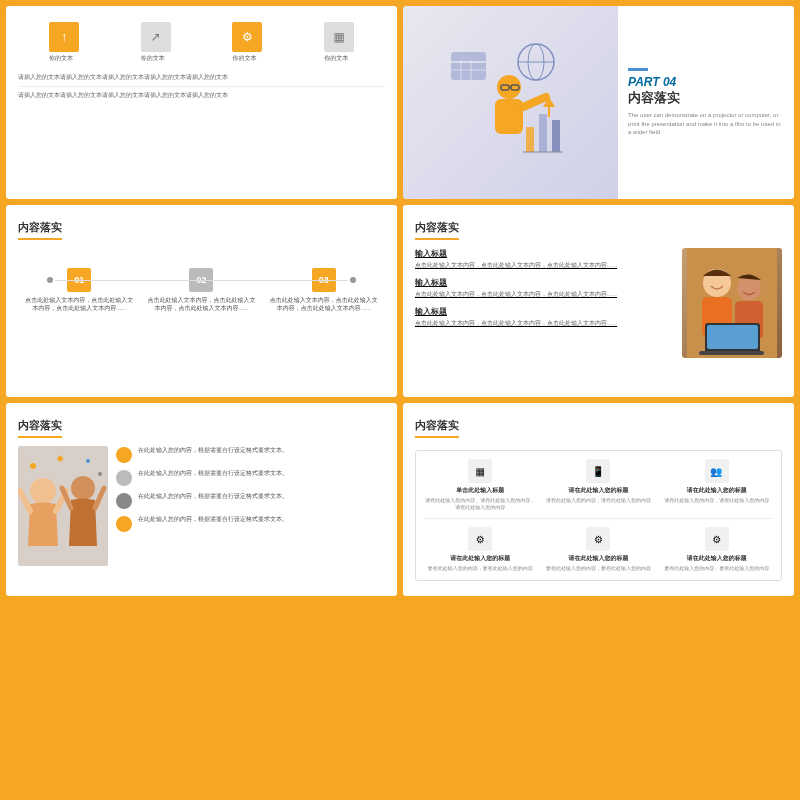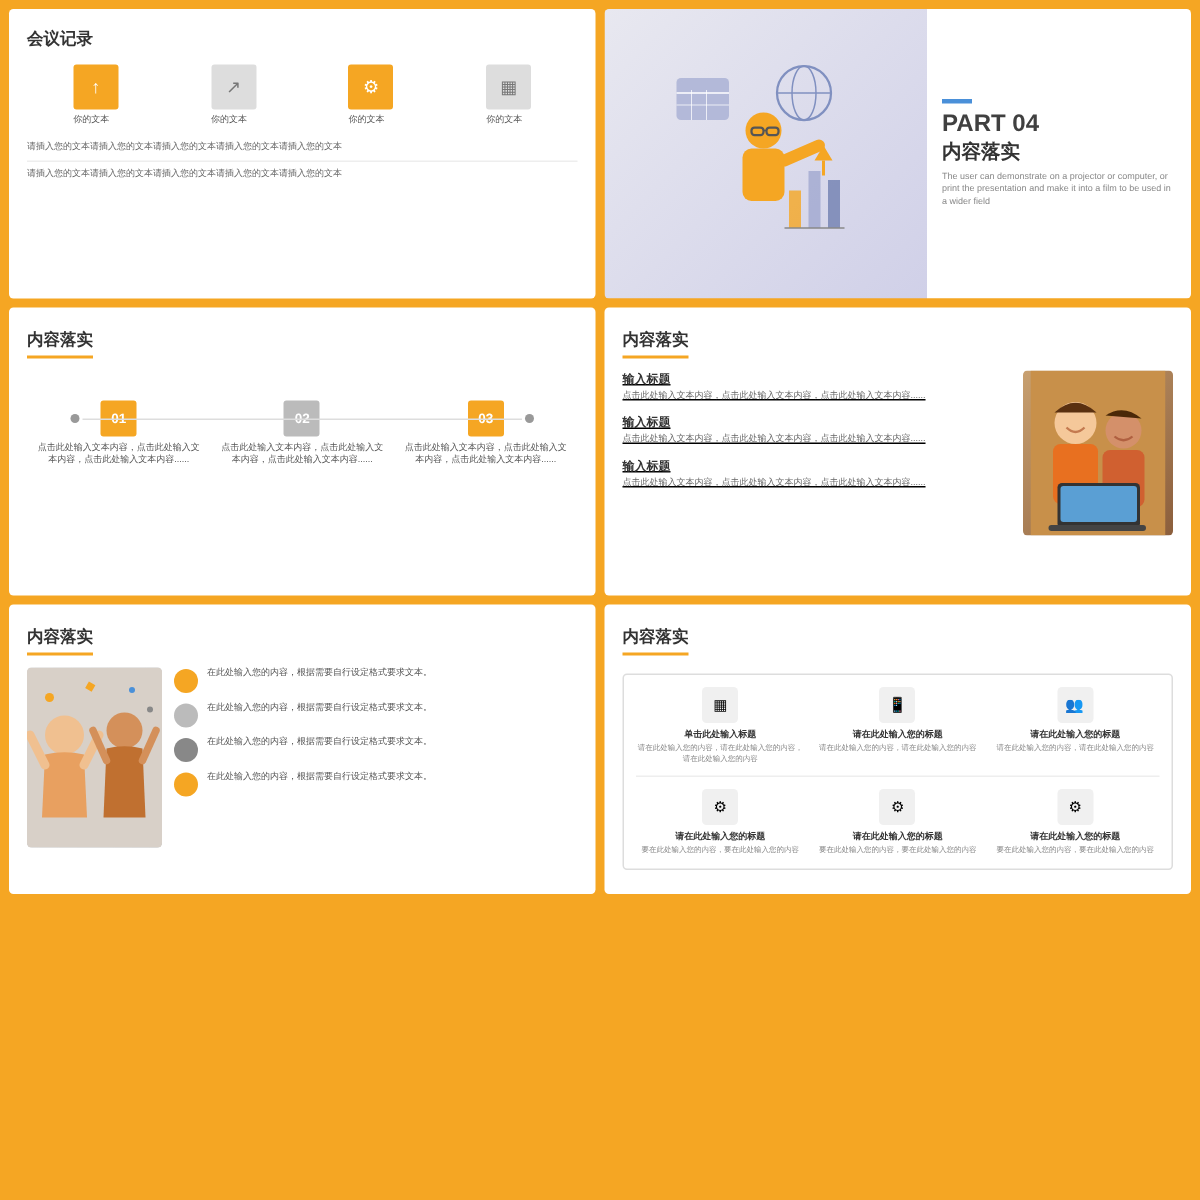--- a/index.html
+++ b/index.html
@@ -59,24 +59,25 @@
     }
     .slide-2 .right-text {
       width: 45%;
       background: white;
       display: flex;
       flex-direction: column;
       justify-content: center;
       padding: 10px;
     }
     .slide-2 .part-label {
-      font-size: 16px;
-      font-weight: bold;
-      color: #404040;
+      font-size: 12px;
+      font-weight: bold;
+      color: #0369a1;
       line-height: 1.2;
+      font-style: italic;
     }
     .slide-2 .part-sub {
       font-size: 13px;
       font-weight: bold;
       color: #333;
       margin-bottom: 4px;
     }
     .slide-2 .part-desc {
       font-size: 6px;
       color: #888;
@@ -320,21 +321,20 @@
     }
     .meeting-icon.yellow { background: #f5a623; color: white; }
     .meeting-icon.gray-bg { background: #ddd; color: #777; }
   </style>
 </head>
 <body>
 
 <div class="grid">
 
   <div class="slide slide-1">
-    <div class="slide-title">会议记录</div>
     <div class="meeting-icons">
       <div class="nb-item">
         <div class="meeting-icon yellow">↑</div>
         <div style="font-size:6px;color:#555;margin-top:2px;">你的文本</div>
       </div>
       <div class="nb-item">
         <div class="meeting-icon gray-bg">↗</div>
         <div style="font-size:6px;color:#555;margin-top:2px;">你的文本</div>
       </div>
       <div class="nb-item">

